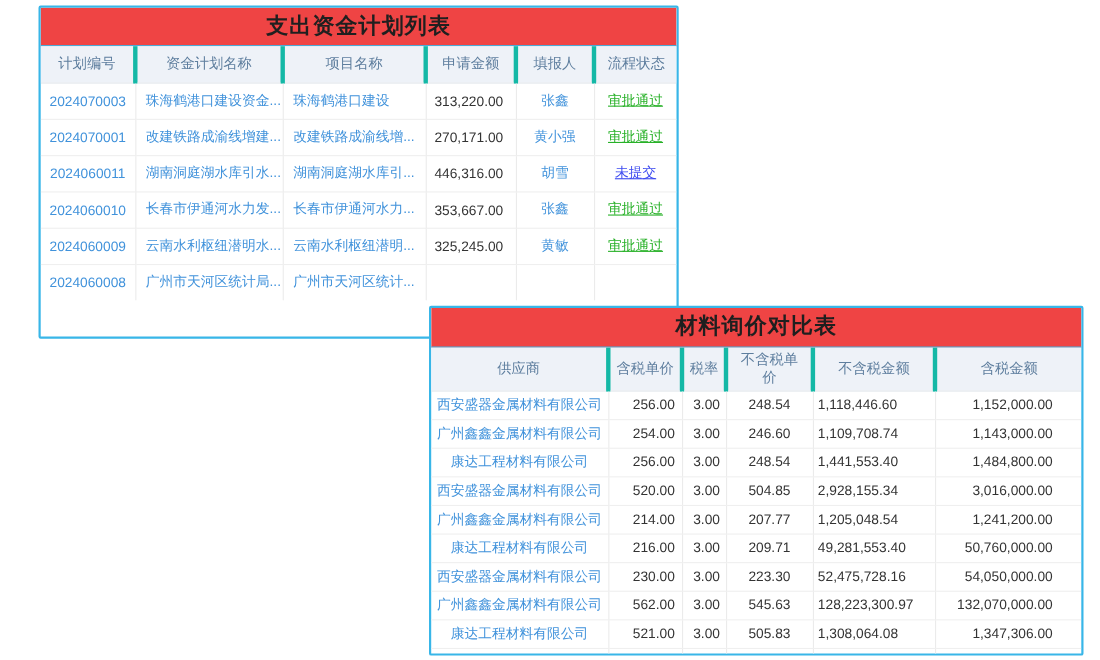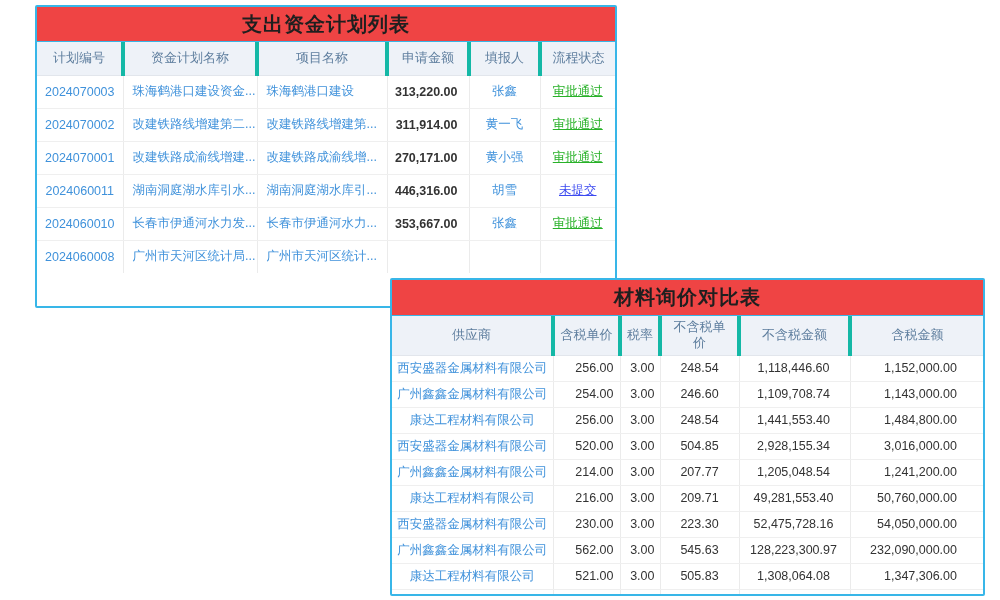--- a/index.html
+++ b/index.html
@@ -60,28 +60,28 @@
   }
   #panel1 td { height: 33px; }
   #panel2 td { height: 26px; }
   tr:last-child td { border-bottom: none; }
 
   a { text-decoration: none; cursor: pointer; }
   .link-blue { color: #4092db; }
 
   
   #panel1 td.col-name, #panel1 td.col-proj { text-align: left; padding-left: 9px; }
-  #panel1 td.col-amt { text-align: right; padding-right: 11px; font-weight: bold; }
+  #panel1 td.col-amt { text-align: right; padding-right: 11px; }
 
   
   #panel2 td.t2c0 { text-align: center; }
   #panel2 td.t2c1 { text-align: right; padding-right: 6px; }
   #panel2 td.t2c2 { text-align: right; padding-right: 5px; margin-left: 30px; }
   #panel2 td.t2c3 { text-align: center; }
-  #panel2 td.t2c4 { text-align: center; padding-right: 6px; }
+  #panel2 td.t2c4 { text-align: left; padding-right: 6px; }
   #panel2 td.t2c5 { text-align: right; padding-right: 26px; }
 
   .status-approved { color: #28b128; text-decoration: underline; }
   .status-unsubmitted { color: #3c4af0; text-decoration: underline; }
 </style>
 </head>
 <body>
 
 <div class="panel" id="panel1">
   <div class="panel-title">支出资金计划列表</div>
@@ -107,28 +107,20 @@
     <tbody id="t1-body">
         <tr>
     <td class="col-id"><a class="link-blue">2024070003</a></td>
     <td class="col-name"><a class="link-blue">珠海鹤港口建设资金...</a></td>
     <td class="col-proj"><a class="link-blue">珠海鹤港口建设</a></td>
     <td class="col-amt">313,220.00</td>
     <td class="col-rep"><a class="link-blue">张鑫</a></td>
     <td class="col-status"><a class="status-approved">审批通过</a></td>
   </tr>
         <tr>
-    <td class="col-id"><a class="link-blue">2024070002</a></td>
-    <td class="col-name"><a class="link-blue">改建铁路线增建第二...</a></td>
-    <td class="col-proj"><a class="link-blue">改建铁路线增建第...</a></td>
-    <td class="col-amt">311,914.00</td>
-    <td class="col-rep"><a class="link-blue">黄一飞</a></td>
-    <td class="col-status"><a class="status-approved">审批通过</a></td>
-  </tr>
-        <tr>
     <td class="col-id"><a class="link-blue">2024070001</a></td>
     <td class="col-name"><a class="link-blue">改建铁路成渝线增建...</a></td>
     <td class="col-proj"><a class="link-blue">改建铁路成渝线增...</a></td>
     <td class="col-amt">270,171.00</td>
     <td class="col-rep"><a class="link-blue">黄小强</a></td>
     <td class="col-status"><a class="status-approved">审批通过</a></td>
   </tr>
         <tr>
     <td class="col-id"><a class="link-blue">2024060011</a></td>
     <td class="col-name"><a class="link-blue">湖南洞庭湖水库引水...</a></td>
@@ -136,20 +128,28 @@
     <td class="col-amt">446,316.00</td>
     <td class="col-rep"><a class="link-blue">胡雪</a></td>
     <td class="col-status"><a class="status-unsubmitted">未提交</a></td>
   </tr>
         <tr>
     <td class="col-id"><a class="link-blue">2024060010</a></td>
     <td class="col-name"><a class="link-blue">长春市伊通河水力发...</a></td>
     <td class="col-proj"><a class="link-blue">长春市伊通河水力...</a></td>
     <td class="col-amt">353,667.00</td>
     <td class="col-rep"><a class="link-blue">张鑫</a></td>
+    <td class="col-status"><a class="status-approved">审批通过</a></td>
+  </tr>
+        <tr>
+    <td class="col-id"><a class="link-blue">2024060009</a></td>
+    <td class="col-name"><a class="link-blue">云南水利枢纽潜明水...</a></td>
+    <td class="col-proj"><a class="link-blue">云南水利枢纽潜明...</a></td>
+    <td class="col-amt">325,245.00</td>
+    <td class="col-rep"><a class="link-blue">黄敏</a></td>
     <td class="col-status"><a class="status-approved">审批通过</a></td>
   </tr>
         <tr>
     <td class="col-id"><a class="link-blue">2024060008</a></td>
     <td class="col-name"><a class="link-blue">广州市天河区统计局...</a></td>
     <td class="col-proj"><a class="link-blue">广州市天河区统计...</a></td>
     <td class="col-amt"></td>
     <td class="col-rep"><a class="link-blue"></a></td>
     <td class="col-status"><a></a></td>
   </tr>
@@ -234,21 +234,21 @@
     <td class="t2c3">223.30</td>
     <td class="t2c4">52,475,728.16</td>
     <td class="t2c5">54,050,000.00</td>
   </tr>
         <tr>
     <td class="t2c0"><a class="link-blue">广州鑫鑫金属材料有限公司</a></td>
     <td class="t2c1">562.00</td>
     <td class="t2c2">3.00</td>
     <td class="t2c3">545.63</td>
     <td class="t2c4">128,223,300.97</td>
-    <td class="t2c5">232,090,000.00</td>
+    <td class="t2c5">132,070,000.00</td>
   </tr>
         <tr>
     <td class="t2c0"><a class="link-blue">康达工程材料有限公司</a></td>
     <td class="t2c1">521.00</td>
     <td class="t2c2">3.00</td>
     <td class="t2c3">505.83</td>
     <td class="t2c4">1,308,064.08</td>
     <td class="t2c5">1,347,306.00</td>
   </tr>
         <tr>

